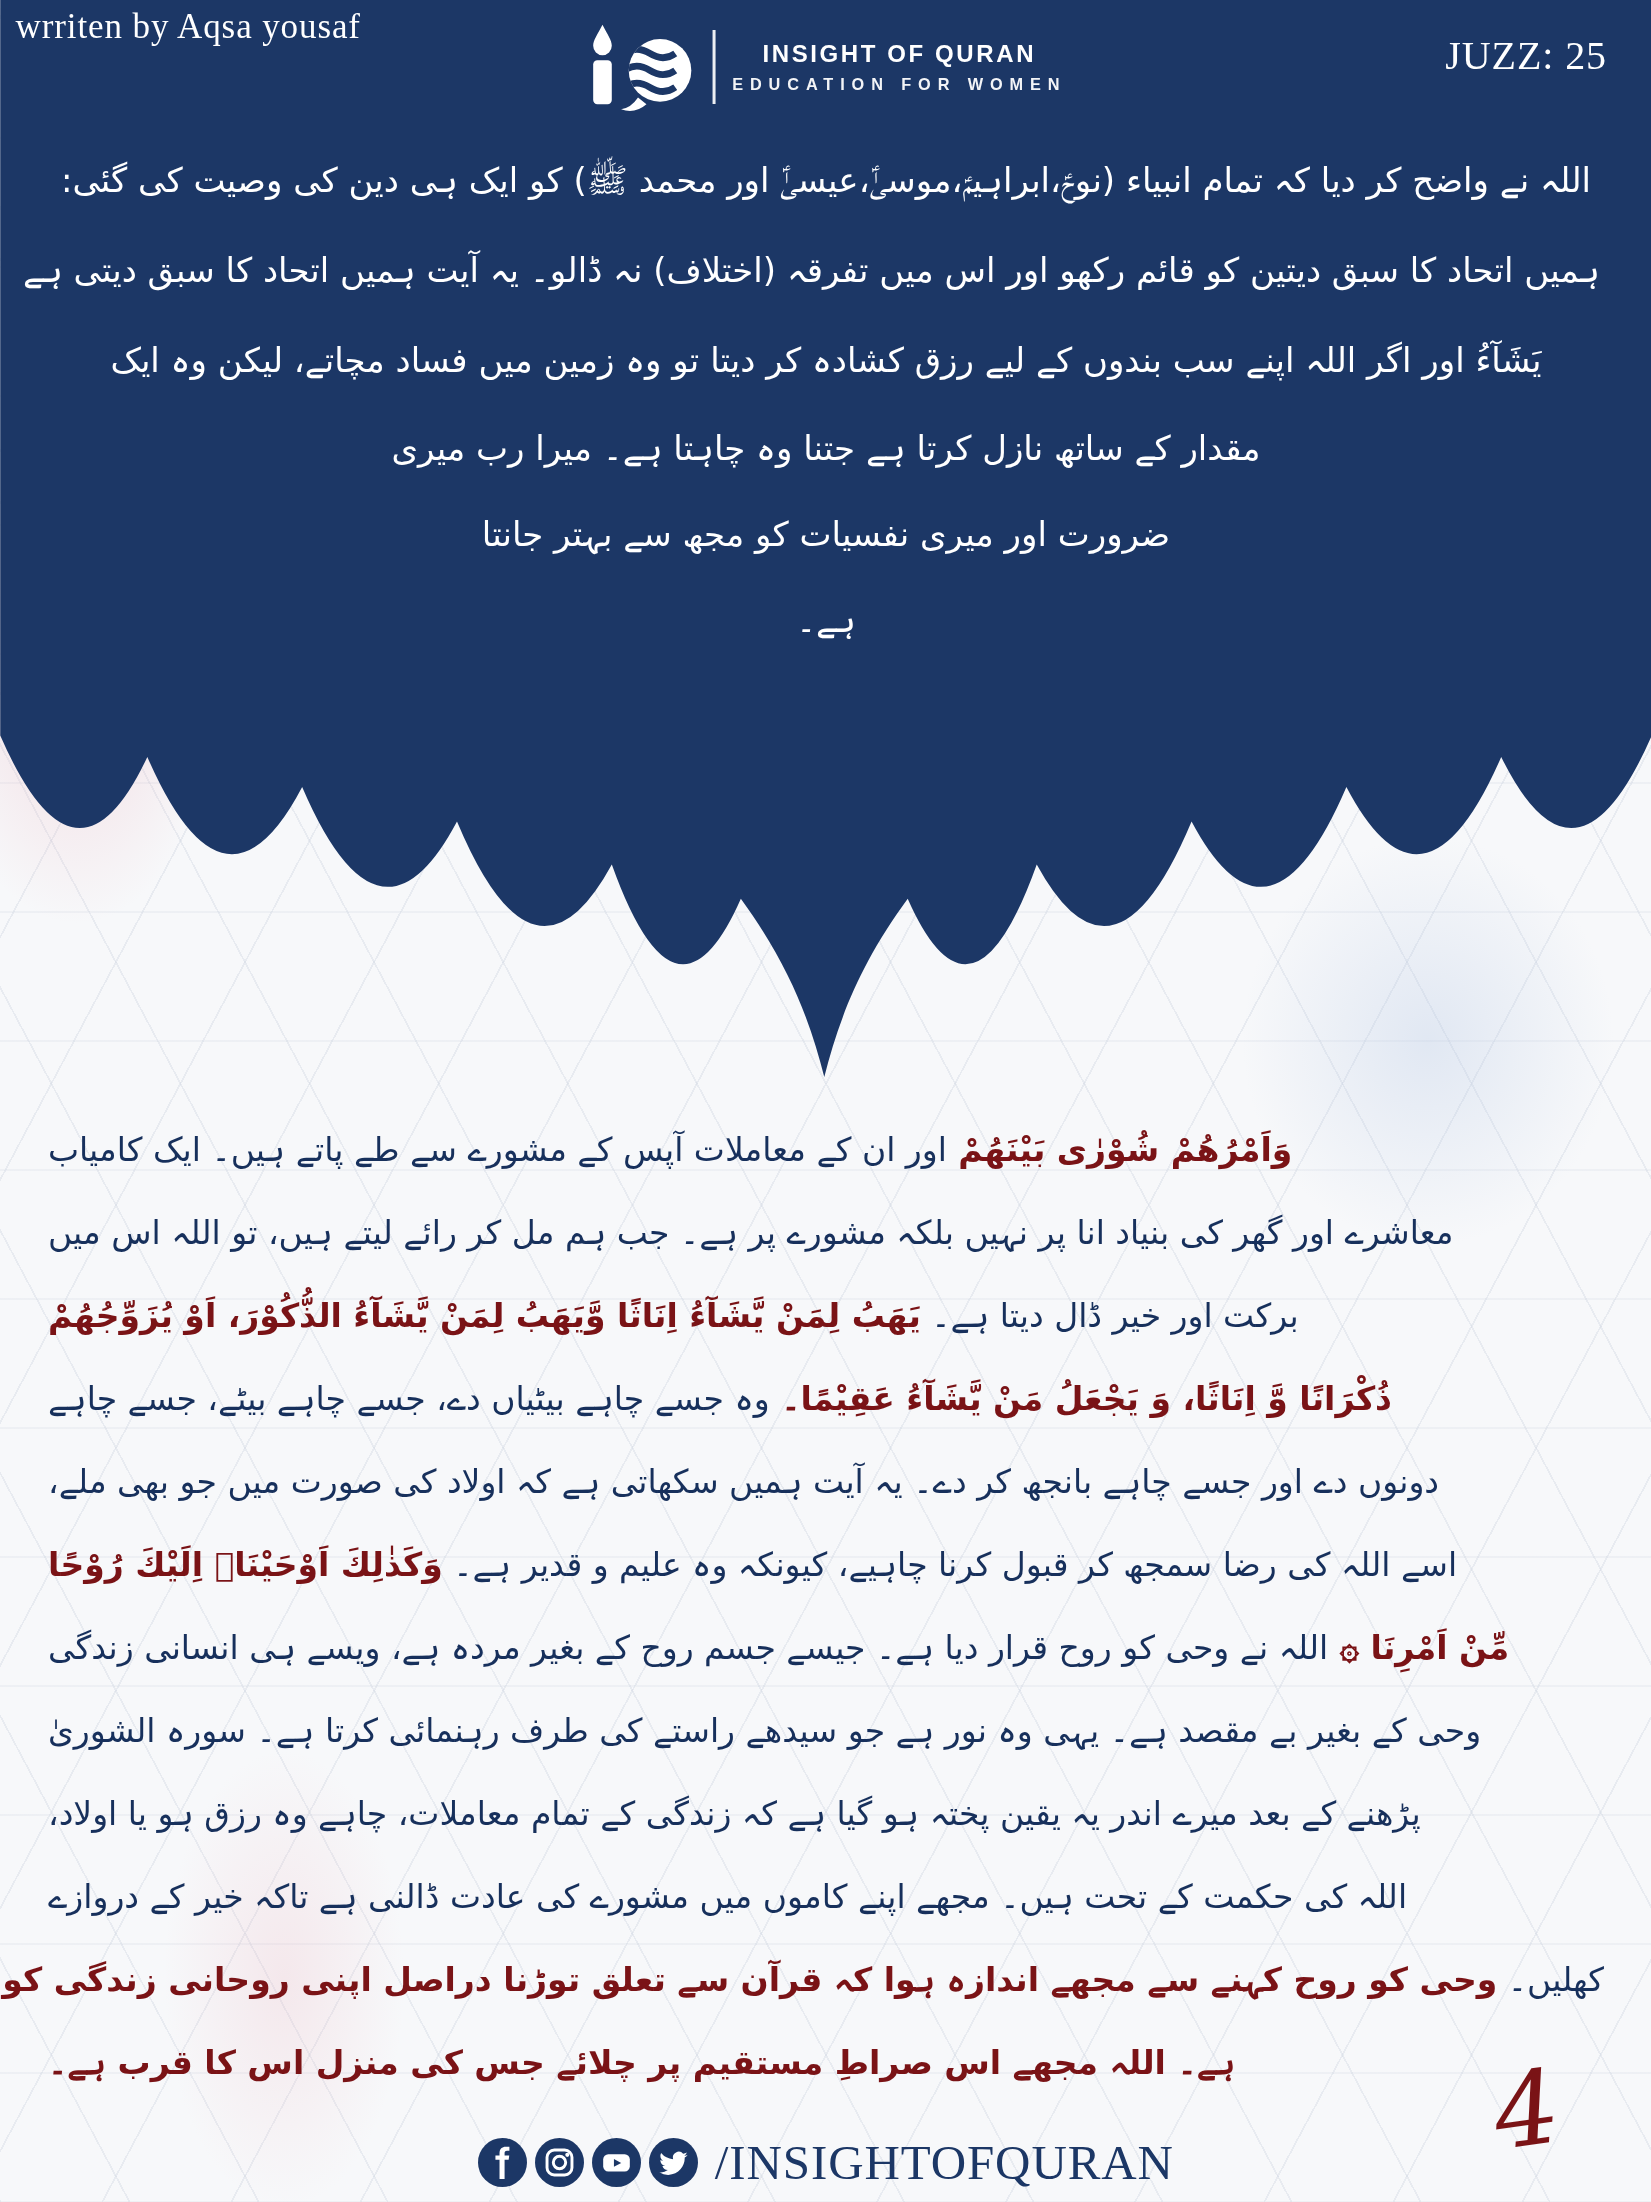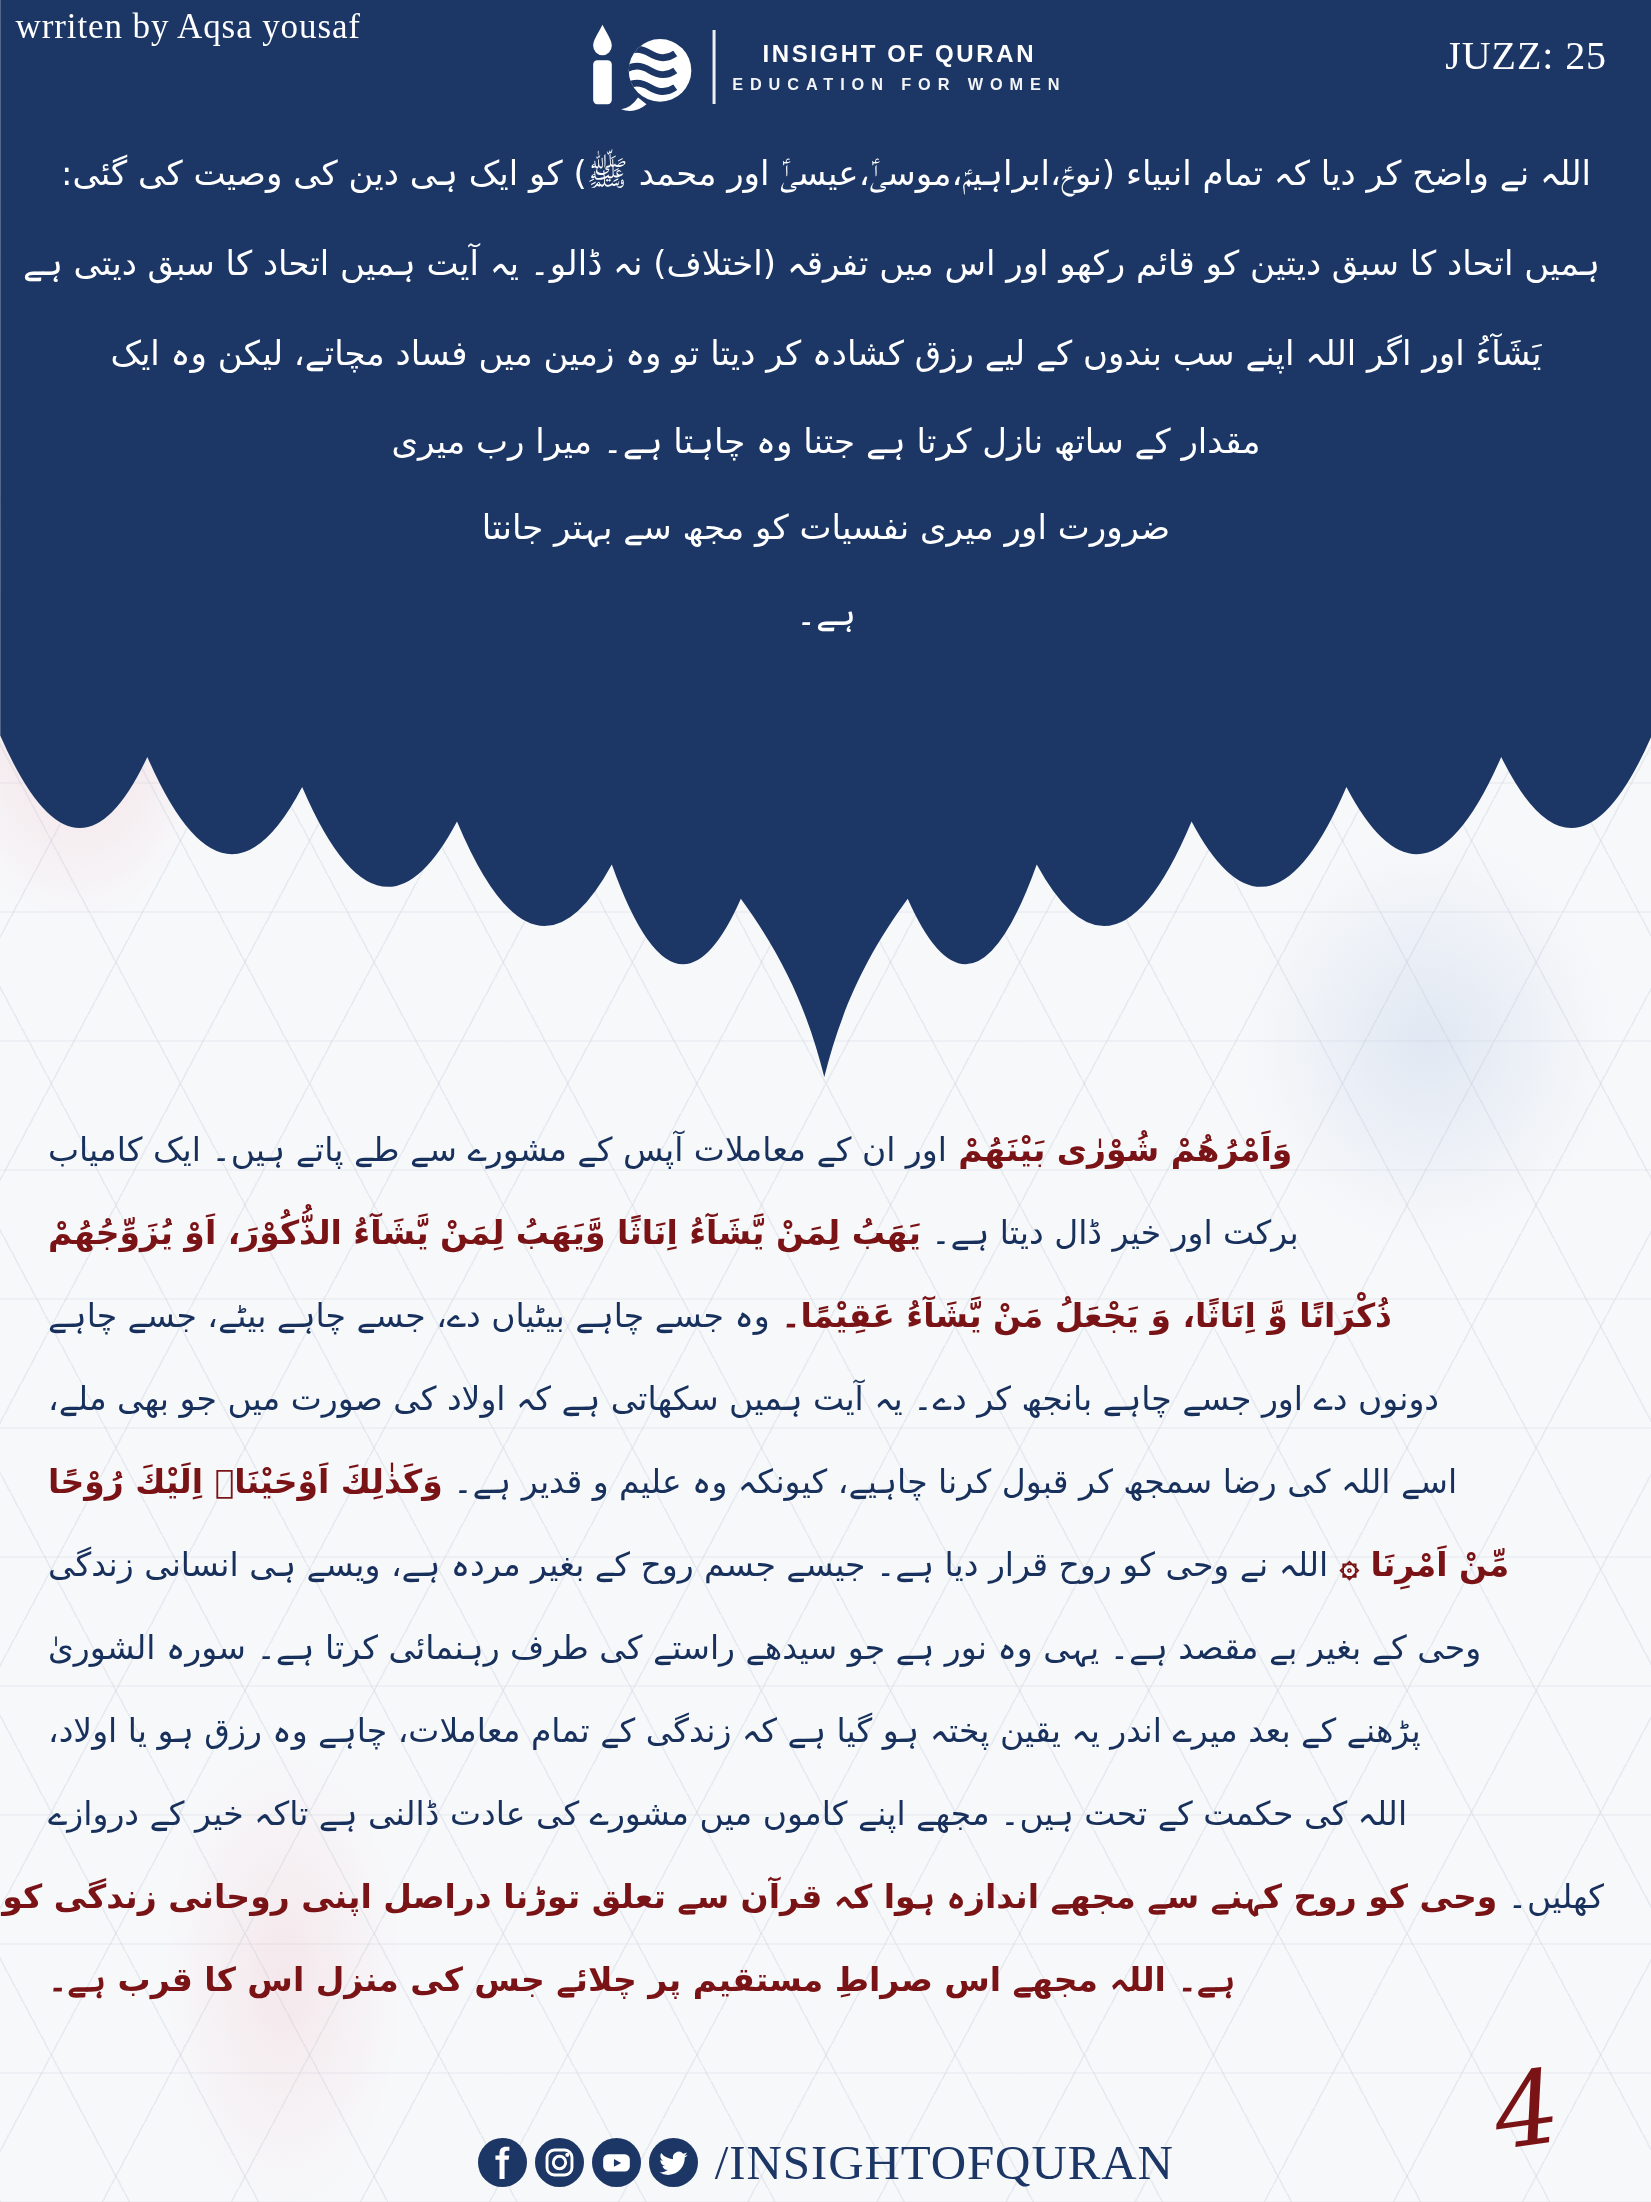--- a/index.html
+++ b/index.html
@@ -18,21 +18,21 @@
   .author-credit{position:absolute;z-index:3;top:6.9px;left:15.5px;color:#ffffff;
     font-family:"Liberation Serif",serif;font-size:35px;letter-spacing:0.9px;}
   .juzz{position:absolute;z-index:3;top:32px;right:45px;color:#ffffff;
     font-family:"Liberation Serif",serif;font-size:40px;letter-spacing:0.9px;}
   .logo{position:absolute;z-index:3;top:19px;left:50%;transform:translateX(-50%);
     display:flex;align-items:center;gap:17px;}
   .logo-divider{width:2.6px;height:74px;background:rgba(255,255,255,0.92);}
   .brand-text{display:flex;flex-direction:column;align-items:center;gap:6.9px;color:#fff;}
   .brand-name{font-family:"Liberation Sans",sans-serif;font-weight:bold;font-size:24px;letter-spacing:2.6px;}
   .brand-tagline{font-family:"Liberation Sans",sans-serif;font-size:16.3px;letter-spacing:6.9px;font-weight:bold;opacity:.95;}
-  .hero-text{position:absolute;z-index:2;top:128px;left:52px;right:52px;direction:rtl;text-align:center;color:#ffffff;}
+  .hero-text{position:absolute;z-index:2;top:135px;left:52px;right:52px;direction:rtl;text-align:center;color:#ffffff;}
   .hero-line{font-size:34px;line-height:90px;white-space:nowrap;}
   .hero-line.w60{max-width:60%;margin:0 auto;white-space:normal;line-height:86px;}
   .hero-line.w46{max-width:46%;margin:0 auto;white-space:normal;line-height:86px;}
   .body-text{position:absolute;z-index:2;top:1108px;left:48px;right:48px;direction:rtl;text-align:left;}
   .body-line{font-size:33px;line-height:83px;white-space:nowrap;}
   .seg-navy{color:#17305c;}
   .seg-red{color:#7a1316;font-weight:bold;}
   .footer-bar{position:absolute;z-index:2;left:0;right:0;bottom:12px;
     display:flex;justify-content:center;align-items:center;gap:8px;}
   .social-icon{width:49px;height:49px;display:block;}
@@ -95,20 +95,21 @@
   <div class="hero-text">
       <div class="hero-line">اللہ نے واضح کر دیا کہ تمام انبیاء (نوحؑ،ابراہیمؑ،موسیٰؑ،عیسیٰؑ اور محمد ﷺ) کو ایک ہی دین کی وصیت کی گئی:</div>
       <div class="hero-line">ہمیں اتحاد کا سبق دیتین کو قائم رکھو اور اس میں تفرقہ (اختلاف) نہ ڈالو۔ یہ آیت ہمیں اتحاد کا سبق دیتی ہے</div>
       <div class="hero-line">يَشَآءُ اور اگر اللہ اپنے سب بندوں کے لیے رزق کشادہ کر دیتا تو وہ زمین میں فساد مچاتے، لیکن وہ ایک</div>
       <div class="hero-line w60">مقدار کے ساتھ نازل کرتا ہے جتنا وہ چاہتا ہے۔ میرا رب میری</div>
       <div class="hero-line w46">ضرورت اور میری نفسیات کو مجھ سے بہتر جانتا ہے۔</div>
     </div>
 
   <div class="body-text">
       <div class="body-line"><span class="seg-red">وَاَمْرُهُمْ شُوْرٰى بَيْنَهُمْ </span><span class="seg-navy">اور ان کے معاملات آپس کے مشورے سے طے پاتے ہیں۔ ایک کامیاب</span></div>
+      <div class="body-line"><span class="seg-navy">معاشرے اور گھر کی بنیاد انا پر نہیں بلکہ مشورے پر ہے۔ جب ہم مل کر رائے لیتے ہیں، تو اللہ اس میں</span></div>
       <div class="body-line"><span class="seg-navy">برکت اور خیر ڈال دیتا ہے۔ </span><span class="seg-red">يَهَبُ لِمَنْ يَّشَآءُ اِنَاثًا وَّيَهَبُ لِمَنْ يَّشَآءُ الذُّكُوْرَ، اَوْ يُزَوِّجُهُمْ</span></div>
       <div class="body-line"><span class="seg-red">ذُكْرَانًا وَّ اِنَاثًا، وَ يَجْعَلُ مَنْ يَّشَآءُ عَقِيْمًا۔ </span><span class="seg-navy">وہ جسے چاہے بیٹیاں دے، جسے چاہے بیٹے، جسے چاہے</span></div>
       <div class="body-line"><span class="seg-navy">دونوں دے اور جسے چاہے بانجھ کر دے۔ یہ آیت ہمیں سکھاتی ہے کہ اولاد کی صورت میں جو بھی ملے،</span></div>
       <div class="body-line"><span class="seg-navy">اسے اللہ کی رضا سمجھ کر قبول کرنا چاہیے، کیونکہ وہ علیم و قدیر ہے۔ </span><span class="seg-red">وَكَذٰلِكَ اَوْحَيْنَاۤ اِلَيْكَ رُوْحًا</span></div>
       <div class="body-line"><span class="seg-red">مِّنْ اَمْرِنَا ۞ </span><span class="seg-navy">اللہ نے وحی کو روح قرار دیا ہے۔ جیسے جسم روح کے بغیر مردہ ہے، ویسے ہی انسانی زندگی</span></div>
       <div class="body-line"><span class="seg-navy">وحی کے بغیر بے مقصد ہے۔ یہی وہ نور ہے جو سیدھے راستے کی طرف رہنمائی کرتا ہے۔ سورہ الشوریٰ</span></div>
       <div class="body-line"><span class="seg-navy">پڑھنے کے بعد میرے اندر یہ یقین پختہ ہو گیا ہے کہ زندگی کے تمام معاملات، چاہے وہ رزق ہو یا اولاد،</span></div>
       <div class="body-line"><span class="seg-navy">اللہ کی حکمت کے تحت ہیں۔ مجھے اپنے کاموں میں مشورے کی عادت ڈالنی ہے تاکہ خیر کے دروازے</span></div>
       <div class="body-line"><span class="seg-navy">کھلیں۔ </span><span class="seg-red">وحی کو روح کہنے سے مجھے اندازہ ہوا کہ قرآن سے تعلق توڑنا دراصل اپنی روحانی زندگی کو ختم کرنا</span></div>
       <div class="body-line"><span class="seg-red">ہے۔ اللہ مجھے اس صراطِ مستقیم پر چلائے جس کی منزل اس کا قرب ہے۔</span></div>

